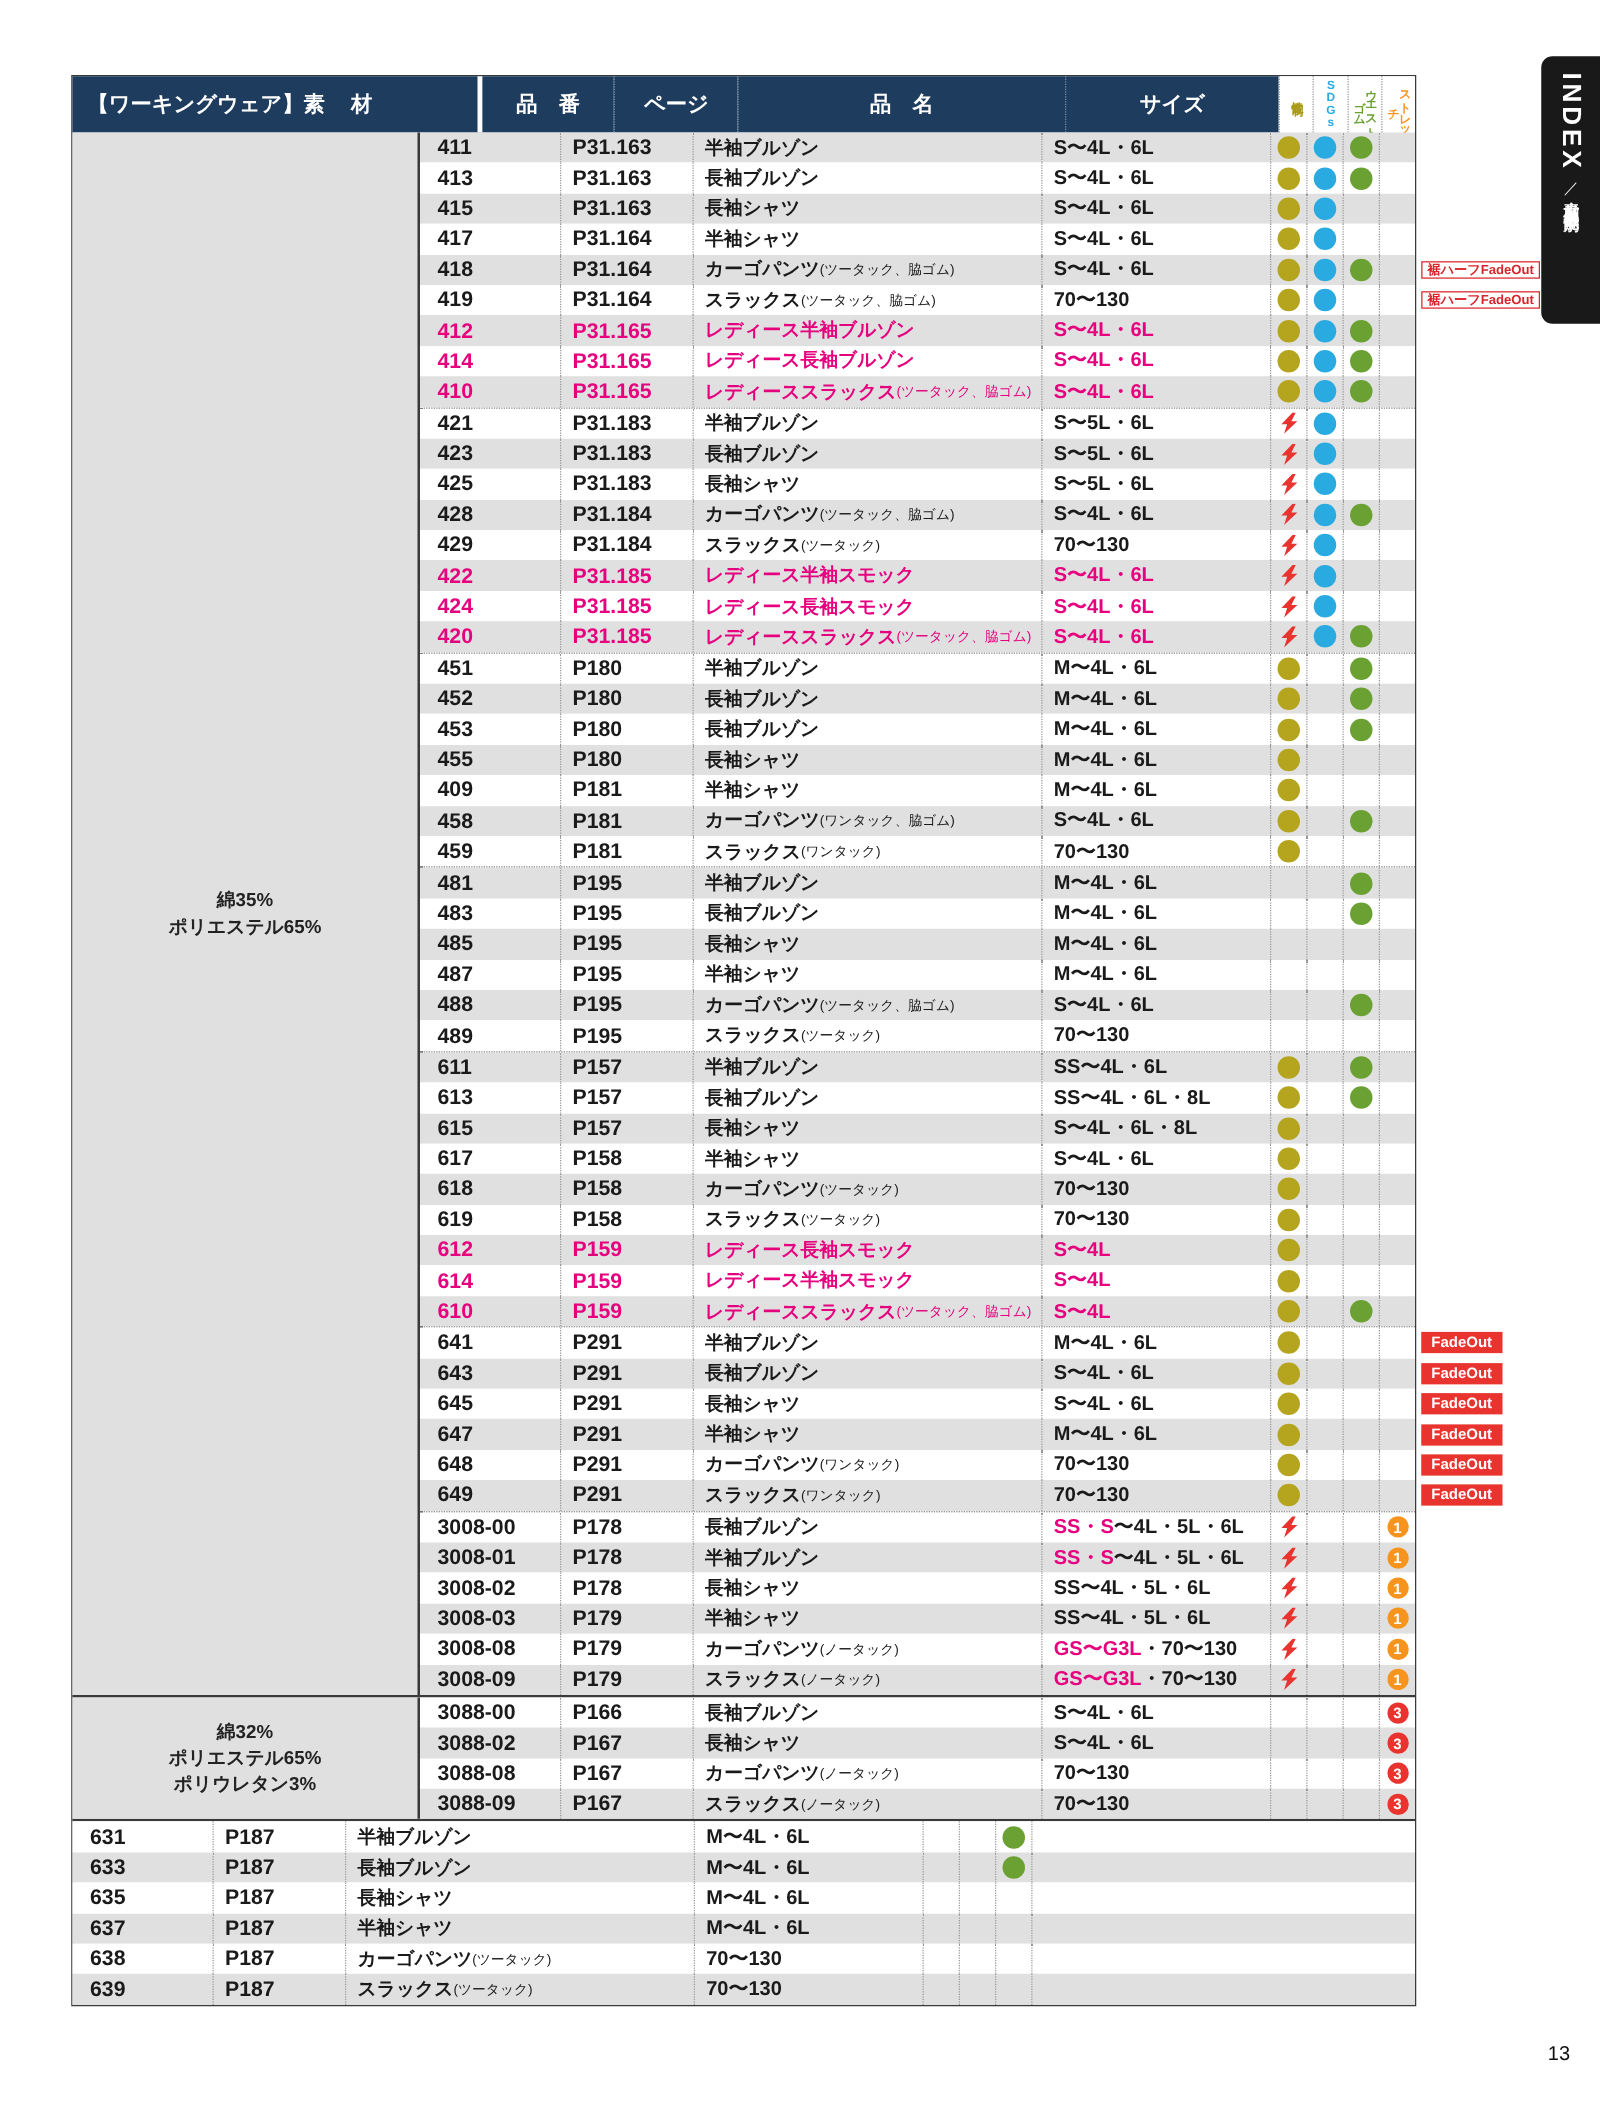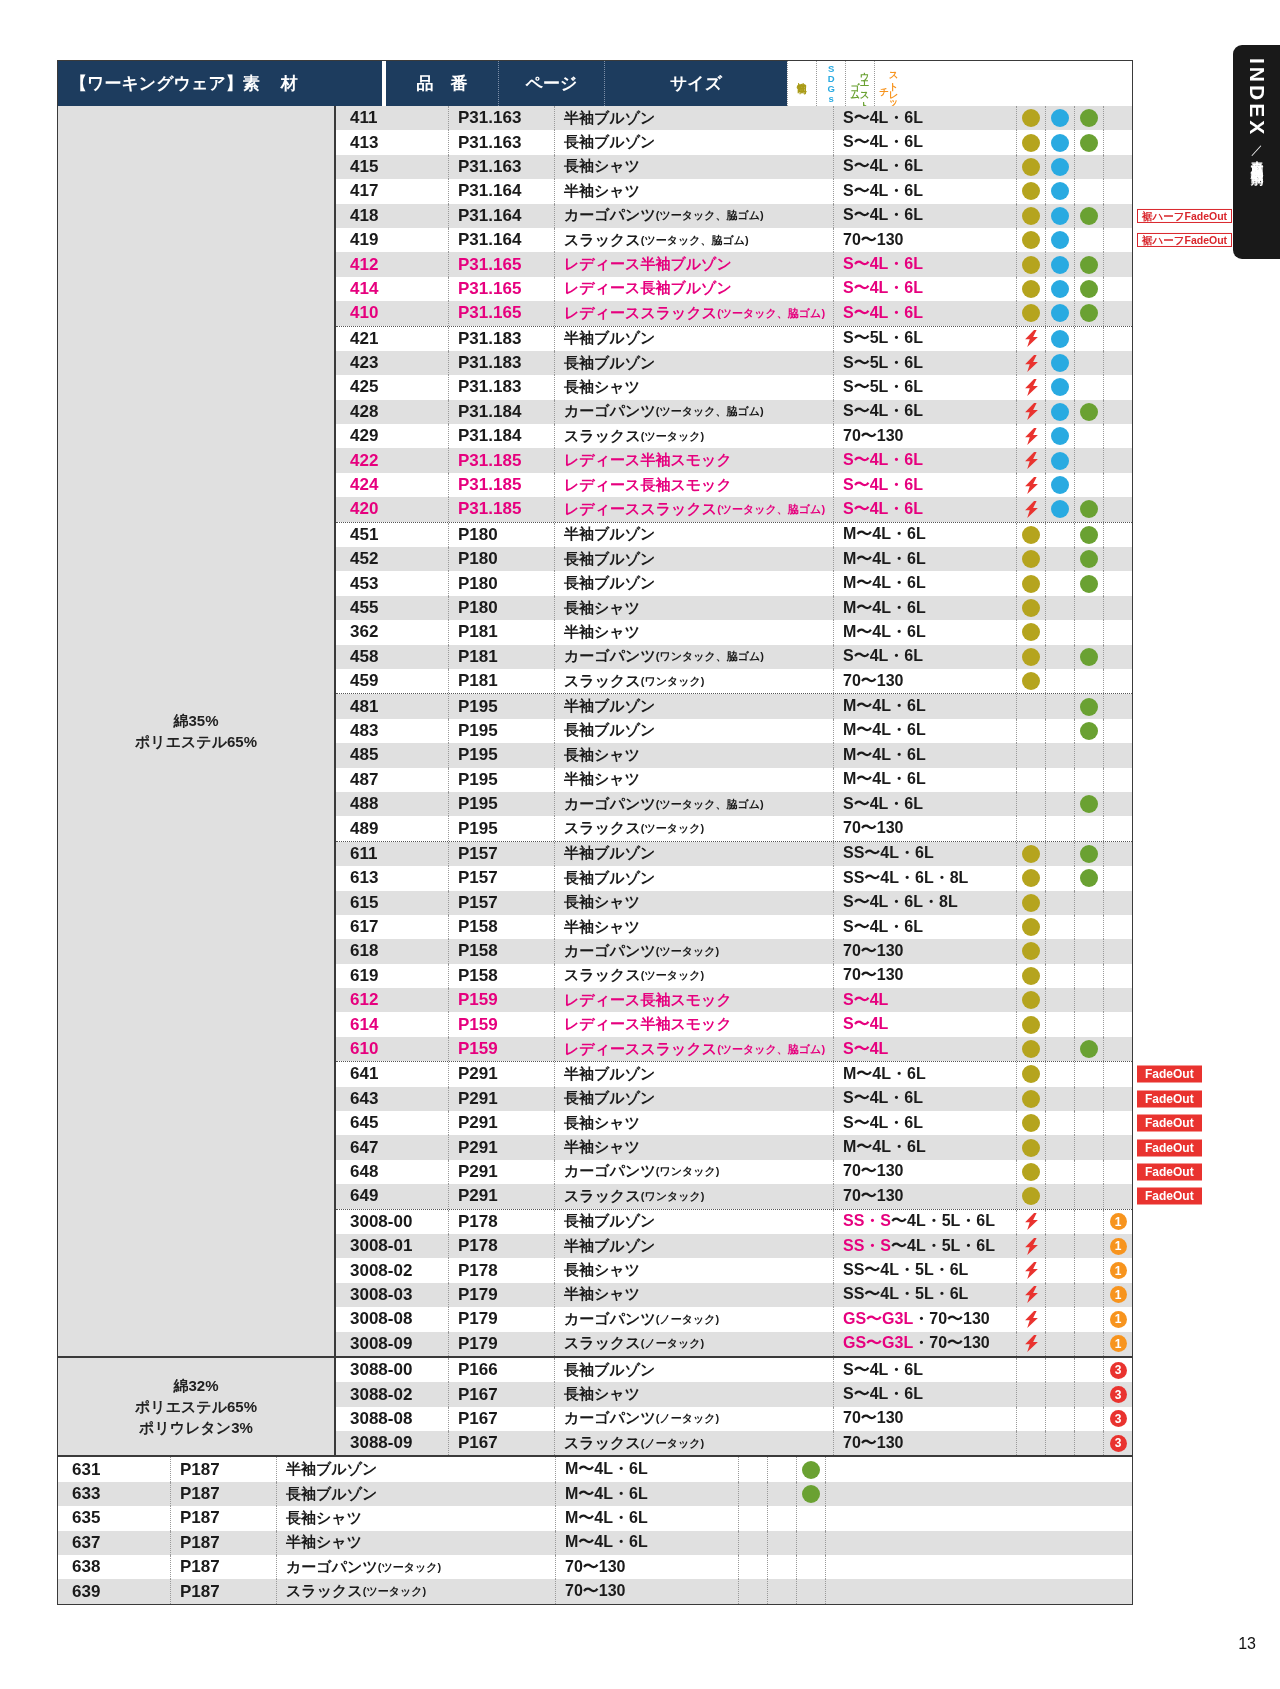--- a/index.html
+++ b/index.html
@@ -36,21 +36,21 @@
   .rows-col{flex:1}
   .subgroup{border-top:1px dotted #555}
   .rows-col>.subgroup:first-child{border-top:none}
 
   .row{display:flex;height:24.4px;position:relative;background:#fff}
   .row.odd{background:#e0e0e0}
   .cell{display:flex;align-items:center;white-space:nowrap;overflow:visible}
   .cell.no{width:112px;font-weight:bold;font-size:17px;padding-left:14px}
   .cell.pg{width:106px;font-weight:bold;font-size:17px;padding-left:9px;border-left:1px dotted #999}
   .cell.nm{width:279px;font-size:15px;font-weight:bold;padding-left:9px;border-left:1px dotted #999}
-  .cell.nm .note{font-size:11px;font-weight:bold}
+  .cell.nm .note{font-size:11px;font-weight:normal}
   .cell.sz{width:183px;font-size:16px;font-weight:bold;padding-left:9px;border-left:1px dotted #999}
   .icell{width:29px;border-left:1px dotted #999;display:flex;align-items:center;justify-content:center}
 
   .row.lady .no,.row.lady .pg,.row.lady .nm,.row.lady .sz{color:#e6007e}
   .szp{color:#e6007e}
 
   .dot{width:18px;height:18px;border-radius:50%;display:block}
   .dot.olive{background:#b5a41e}
   .dot.blue{background:#29aae1}
   .dot.green{background:#6aa132}
@@ -79,20 +79,21 @@
 <body>
 
 <div class="idx-table">
   <div class="thead">
     <div class="th material">
       <span>【ワーキングウェア】</span>
       <span class="mat-lab">素　材</span>
     </div>
     <div class="th noh">品　番</div>
     <div class="th pgh">ページ</div>
+    <div class="th nmh">品　名</div>
     <div class="th szh">サイズ</div>
     <div class="icon-th c0"><span class="vlab">制電性</span></div>
     <div class="icon-th c1"><span class="vlab">SDGs</span></div>
     <div class="icon-th c2"><span class="vlab">ウエストゴム</span></div>
     <div class="icon-th c3"><span class="vlab">ストレッチ</span></div>
   </div>
   <div class="tbody">
       <div class="group">
         <div class="mat-cell">
           <div class="">綿35%</div>
@@ -478,21 +479,21 @@
               </div>
               <div class="cell sz">M〜4L・6L</div>
               <div class="icell">
                 <div class="dot olive"></div>
               </div>
               <div class="icell"></div>
               <div class="icell"></div>
               <div class="icell"></div>
             </div>
             <div class="row">
-              <div class="cell no">362</div>
+              <div class="cell no">409</div>
               <div class="cell pg">P181</div>
               <div class="cell nm">
                 <span>半袖シャツ</span>
               </div>
               <div class="cell sz">M〜4L・6L</div>
               <div class="icell">
                 <div class="dot olive"></div>
               </div>
               <div class="icell"></div>
               <div class="icell"></div>

